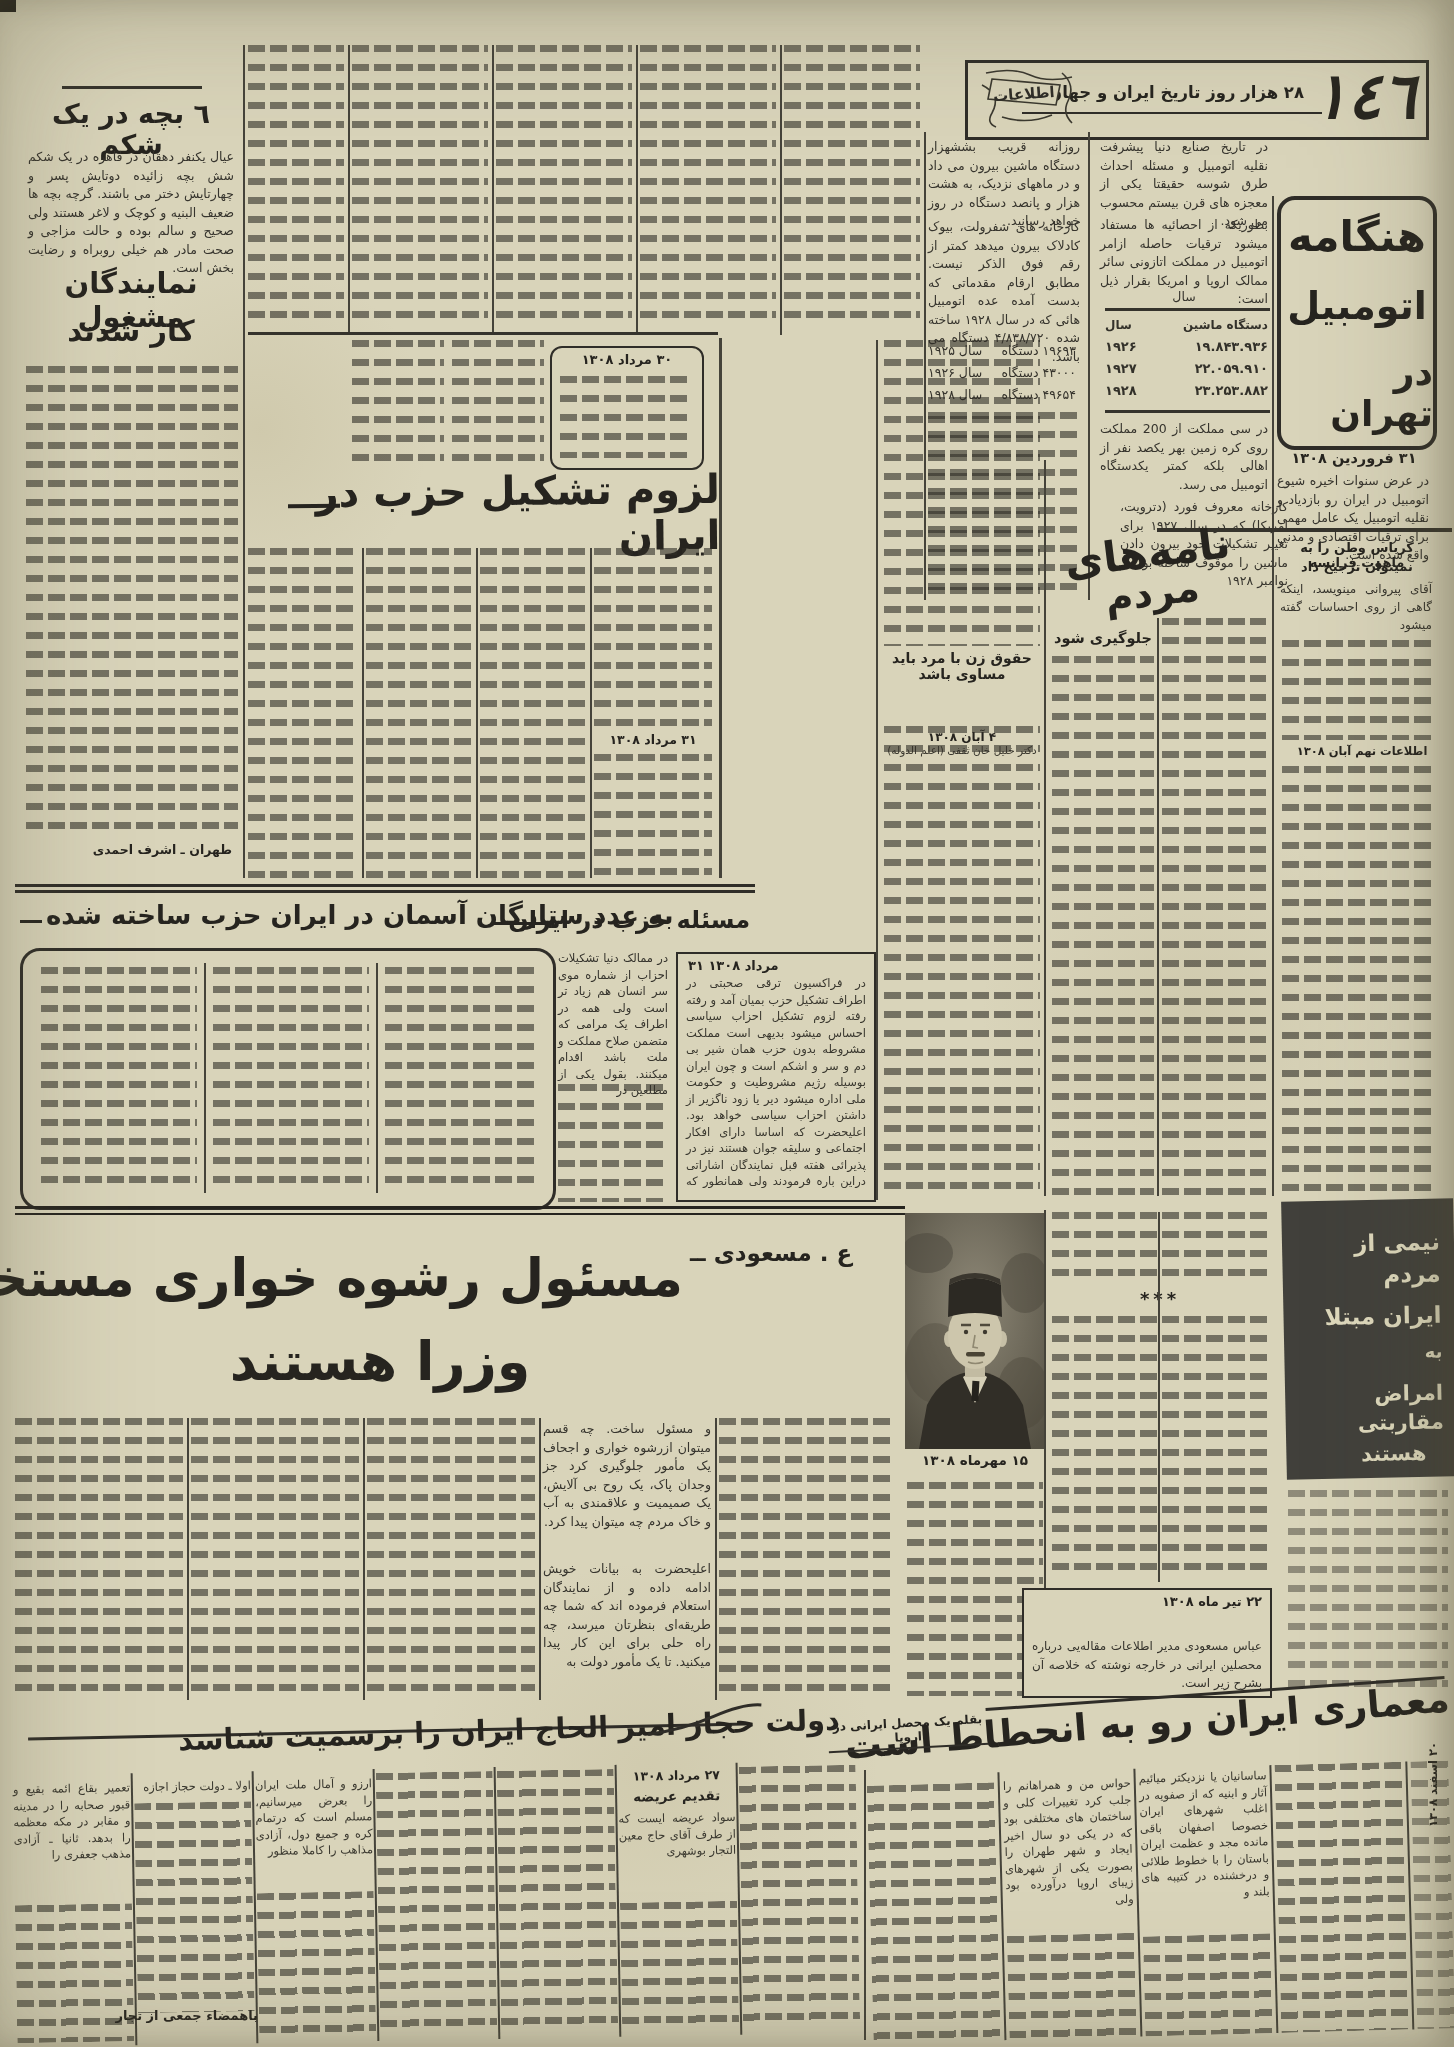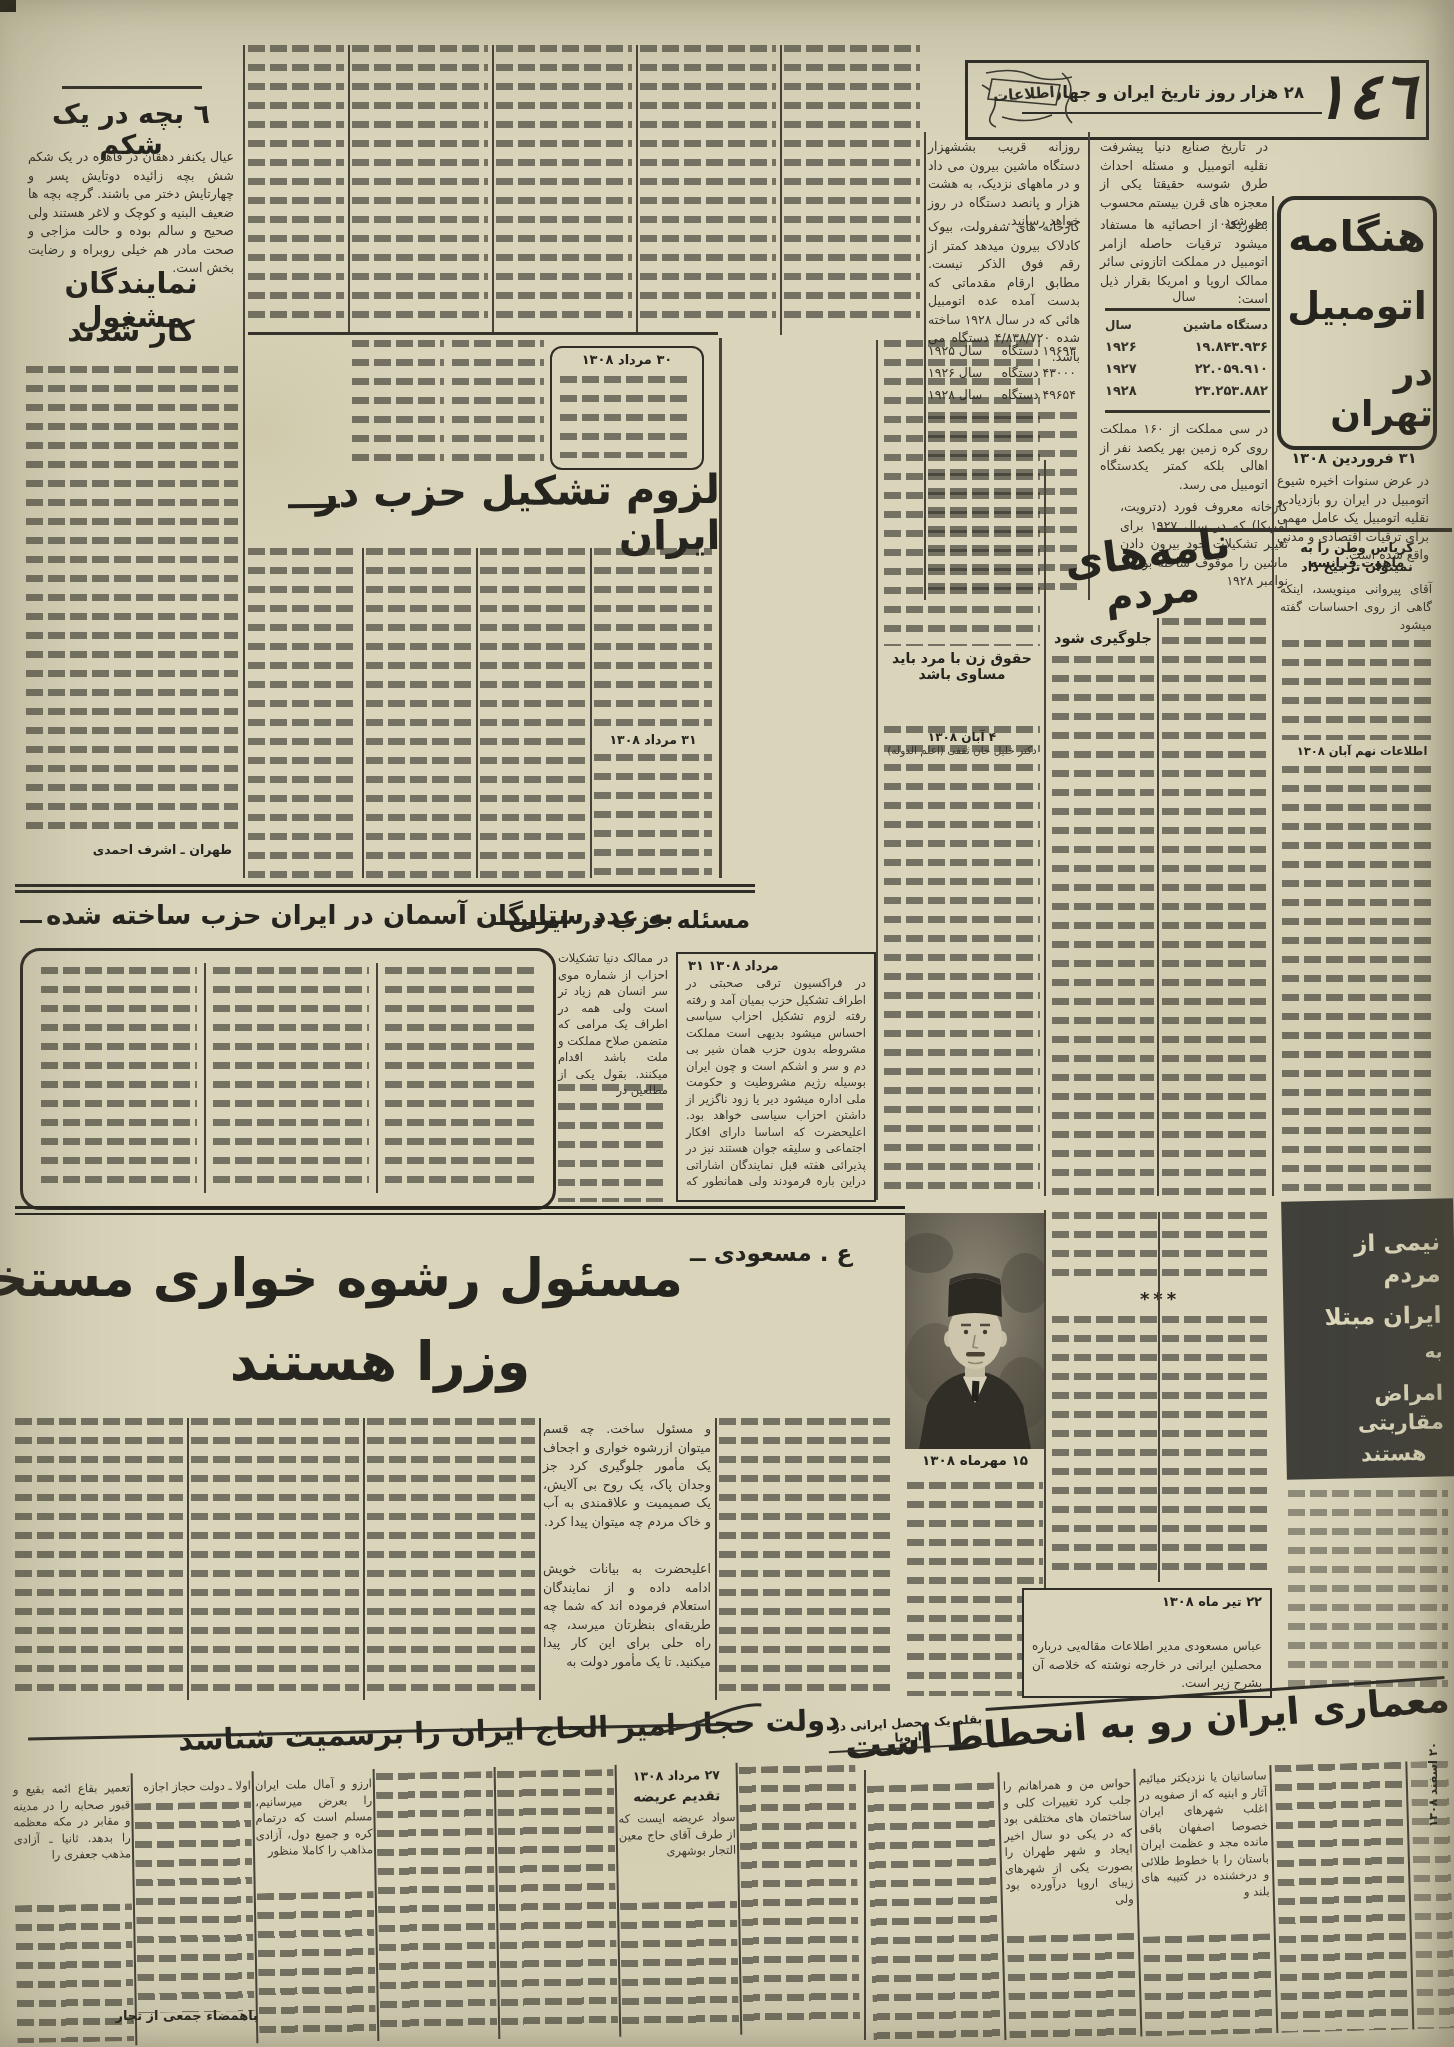--- a/index.html
+++ b/index.html
@@ -79,21 +79,21 @@
     <div class="tbl-row">
       <span>۲۲.۰۵۹.۹۱۰</span>
       <span>۱۹۲۷</span>
     </div>
     <div class="tbl-row">
       <span>۲۳.۲۵۳.۸۸۲</span>
       <span>۱۹۲۸</span>
     </div>
   </div>
   <div class="abs" style="left:1105px;top:410px;width:165px;height:2.5px;background:#35332c;"></div>
-  <div class="abs p" style="left:1100px;top:420px;width:168px;height:76px;">در سی مملکت از ۱۶۰ مملکت روی کره زمین بهر یکصد نفر از اهالی بلکه کمتر یکدستگاه اتومبیل می رسد.</div>
+  <div class="abs p" style="left:1100px;top:420px;width:168px;height:76px;">در سی مملکت از 200 مملکت روی کره زمین بهر یکصد نفر از اهالی بلکه کمتر یکدستگاه اتومبیل می رسد.</div>
   <div class="abs p" style="left:1100px;top:498px;width:168px;height:96px;margin-left:20px;">کارخانه معروف فورد (دترویت، امریکا) که در سال ۱۹۲۷ برای تغییر تشکیلات خود بیرون دادن ماشین را موقوف ساخته بود در نوامبر ۱۹۲۸</div>
 
   <div class="abs p" style="left:928px;top:138px;width:152px;height:78px;">روزانه قریب بششهزار دستگاه ماشین بیرون می داد و در ماههای نزدیک، به هشت هزار و پانصد دستگاه در روز خواهد رسانید.</div>
   <div class="abs p" style="left:928px;top:218px;width:152px;height:116px;">کارخانه های شفرولت، بیوک کادلاک بیرون میدهد کمتر از رقم فوق الذکر نیست. مطابق ارقام مقدماتی که بدست آمده عده اتومبیل هائی که در سال ۱۹۲۸ ساخته شده ۴/۸۳۸/۷۲۰ دستگاه می باشد.</div>
   <div class="abs" style="left:928px;top:340px;width:148px;">
     <div class="tbl-row" style="font-weight:normal;font-size:12.5px;">
       <span>۱۹۶۹۳ دستگاه</span>
         <span>سال ۱۹۲۵</span>
     </div>
     <div class="tbl-row" style="font-weight:normal;font-size:12.5px;">

